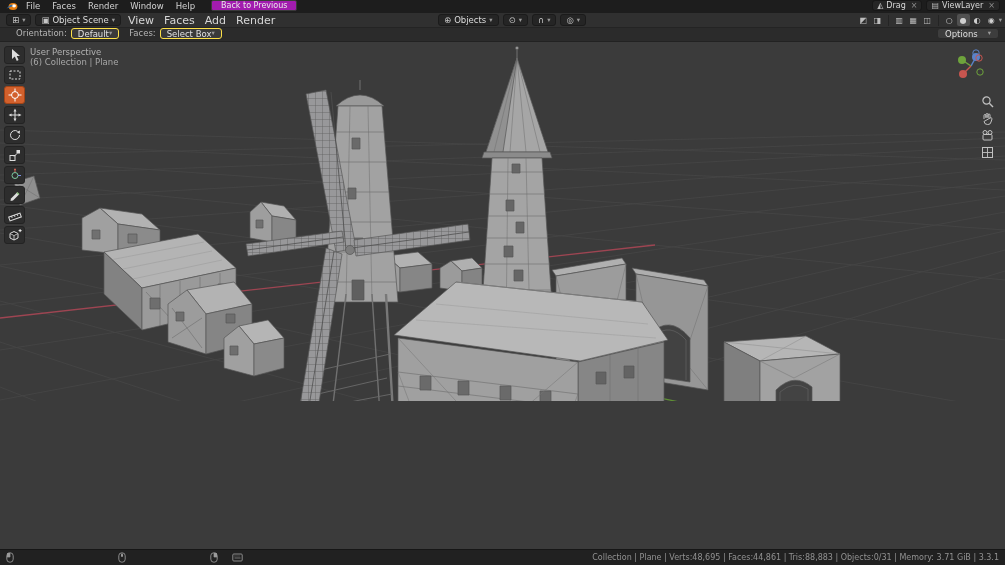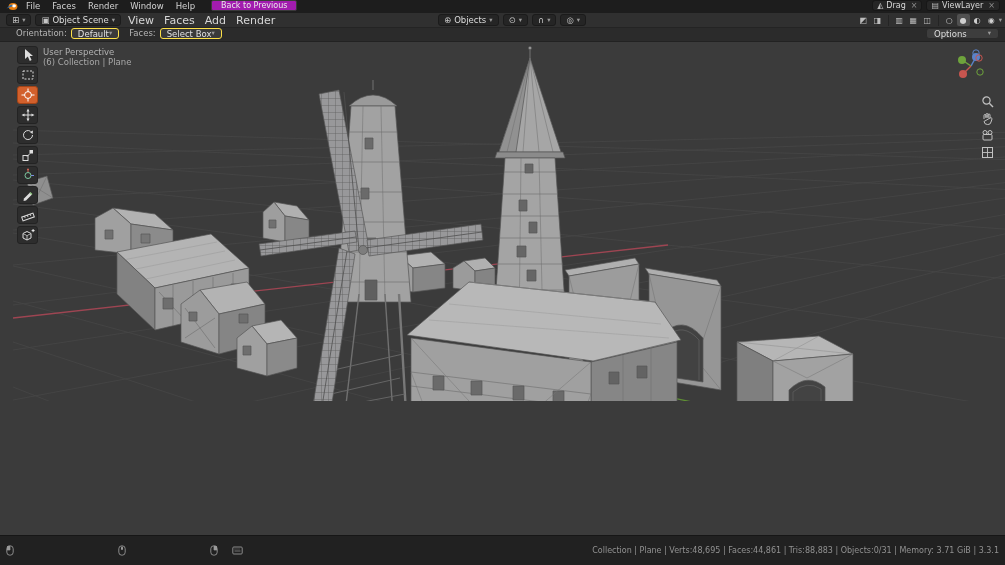--- a/index.html
+++ b/index.html
@@ -26,39 +26,39 @@
   .hright{position:absolute;right:3px;top:1px;display:flex;align-items:center;gap:1px}
   .tgl{width:13px;text-align:center;font-size:8px;color:#bdbdbd}
   .shade{width:13px;height:12px;display:flex;align-items:center;justify-content:center;font-size:8px;color:#cfcfcf;border-radius:2px}
   .shade.active{background:#505050}
   .vsep{width:1px;height:11px;background:#242424;margin:0 3px}
 
   
   .tsrow{position:absolute;top:28px;left:0;right:0;height:14px;background:#2b2b2b;border-bottom:1px solid #222;display:flex;padding:0 6px;z-index:38}
   .tslabel{font-size:8.5px;color:#b5b5b5;margin:0 4px 0 10px}
   .tspill{display:inline-flex;align-items:center;background:#3a3a3a;border:1px solid #fde047;border-radius:3px;padding:0 6px;height:11px;font-size:8.5px;color:#e0e0e0}
-  .options-pill{margin-left:auto;display:inline-flex;align-items:center;gap:21px;background:#3d3d3d;border:1px solid#2a2a2a;border-radius:3px;padding:0 7px;height:11px;font-size:8.5px;color:#dedede}
-
-  
-  .viewport{position:absolute;top:42px;left:13px;right:0;height:359px;background:#3b3b3b;overflow:hidden}
+  .options-pill{margin-left:auto;display:inline-flex;align-items:center;gap:10px;background:#3d3d3d;border:1px solid#2a2a2a;border-radius:3px;padding:0 7px;height:11px;font-size:8.5px;color:#dedede}
+
+  
+  .viewport{position:absolute;top:42px;left:0;right:0;height:359px;background:#3b3b3b;overflow:hidden}
   .vp-label{position:absolute;left:30px;font-size:8.5px;color:#b2b2b2;z-index:10}
   .vp-label.l1{top:5px}
   .vp-label.l2{top:15px;color:#a8a8a8}
 
   
   .toolbar{position:absolute;left:4px;top:4px;display:flex;flex-direction:column;gap:2px;z-index:20}
   .tool{width:21px;height:18px;background:#2d2d2d;border:1px solid #232323;border-radius:3px;display:flex;align-items:center;justify-content:center}
   .tool.active{background:#d2602c;border-color:#a34417}
 
   
   .gizmo{position:absolute;right:16px;top:6px;z-index:20}
   .vctrl{position:absolute;right:10px;display:flex;align-items:center;justify-content:center;width:16px;height:15px;z-index:20}
 
   
-  .statusbar{position:absolute;bottom:0;left:0;right:0;height:30px;background:#212121;border-top:1px solid #161616;display:flex;align-items:center;padding:0 6px;z-index:40}
+  .statusbar{position:absolute;bottom:0;left:0;right:0;height:16px;background:#212121;border-top:1px solid #161616;display:flex;align-items:center;padding:0 6px;z-index:40}
   .stat-right{margin-left:auto;font-size:8px;color:#929292;white-space:nowrap}
   .mouse-hint{display:flex;align-items:center}
 </style>
 </head>
 <body>
 
 <div class="topbar">
   <span class="logo">
     <svg width="12" height="10" viewBox="0 0 12 10">
       <ellipse cx="7" cy="5.5" rx="4.4" ry="3.6" fill="#e87d0d"></ellipse>

